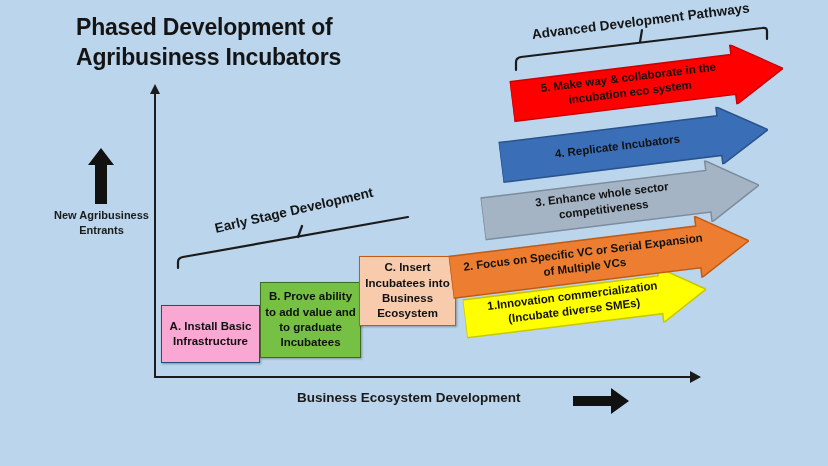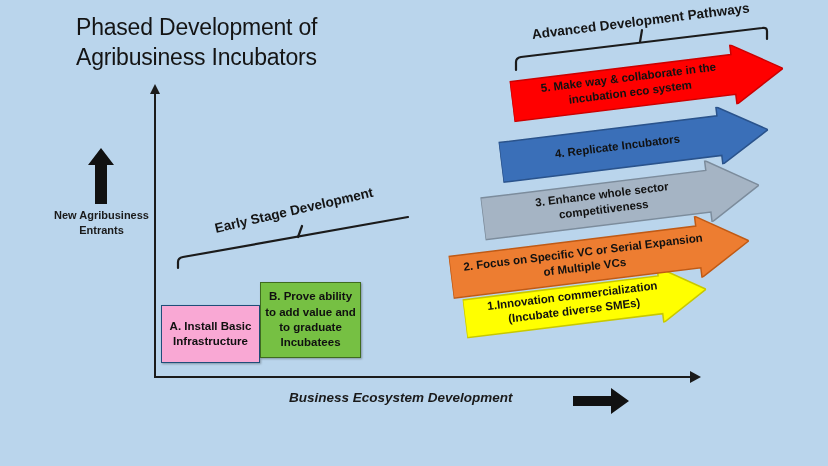--- a/index.html
+++ b/index.html
@@ -17,21 +17,21 @@
     color: #1a1a1a;
   }
 
   
   #title {
     position: absolute;
     left: 76px;
     top: 12px;
     width: 330px;
     font-size: 23px;
-    font-weight: normal;
+    font-weight: bold;
     line-height: 1.32;
     letter-spacing: -0.2px;
     color: #141414;
   }
 
   
   .axis-line {
     position: absolute;
     background: #1b1b1b;
   }
@@ -79,26 +79,25 @@
   }
   #y-big-arrow {
     position: absolute;
     left: 88px;
     top: 148px;
     width: 26px;
     height: 56px;
   }
   #x-caption {
     position: absolute;
-    left: 289px;
+    left: 297px;
     top: 390px;
     font-size: 13.5px;
     font-weight: bold;
     white-space: nowrap;
-    font-style: italic;
   }
   #x-big-arrow {
     position: absolute;
     left: 573px;
     top: 388px;
     width: 56px;
     height: 26px;
   }
 
   
@@ -232,20 +231,23 @@
     <line x1="126" y1="6" x2="128" y2="-6" stroke="#1b1b1b" stroke-width="2.2" stroke-linecap="round"></line>
   </svg>
   <div class="bracket-label" id="label-advanced">Advanced Development Pathways</div>
 
   <div class="stage-box" id="box-a">
     <span>A. Install Basic Infrastructure</span>
   </div>
   <div class="stage-box" id="box-b">
     <span>B. Prove ability to add value and to graduate Incubatees</span>
   </div>
+  <div class="stage-box" id="box-c">
+    <span>C. Insert Incubatees into Business Ecosystem</span>
+  </div>
 
   <div class="arrow-wrap" id="arrow1">
     <svg class="arrow" viewBox="0 0 243 56" preserveAspectRatio="none">
       <polygon points="0,9 197,9 197,0 243,28 197,56 197,47 0,47" fill="#FFFF00" stroke="#C8C800" stroke-width="1.5"></polygon>
     </svg>
     <div class="arrow-label">1.Innovation commercialization (Incubate diverse SMEs)</div>
   </div>
 
   <div class="arrow-wrap" id="arrow2">
     <svg class="arrow" viewBox="0 0 300 62" preserveAspectRatio="none">

